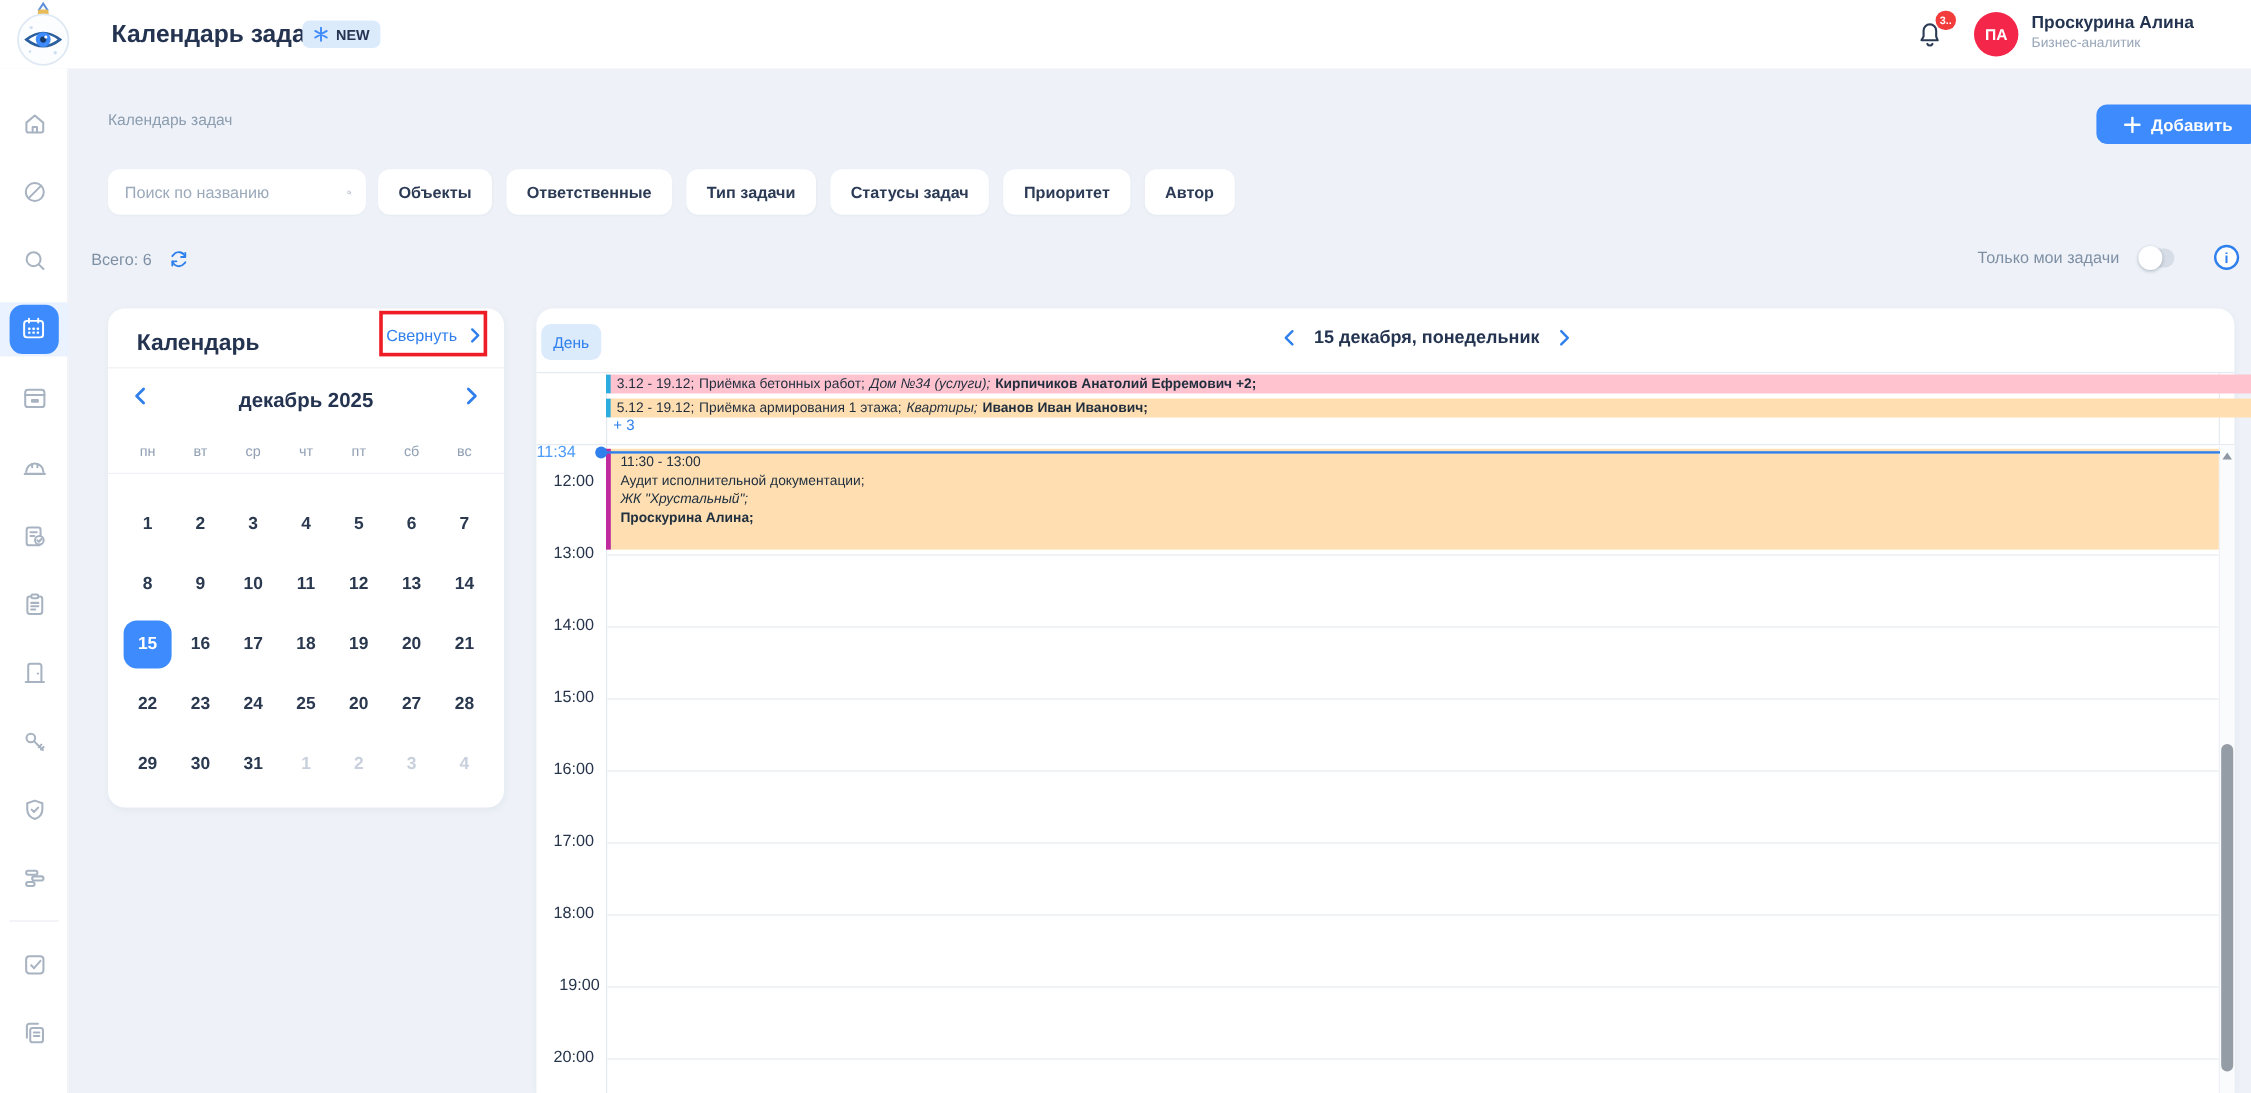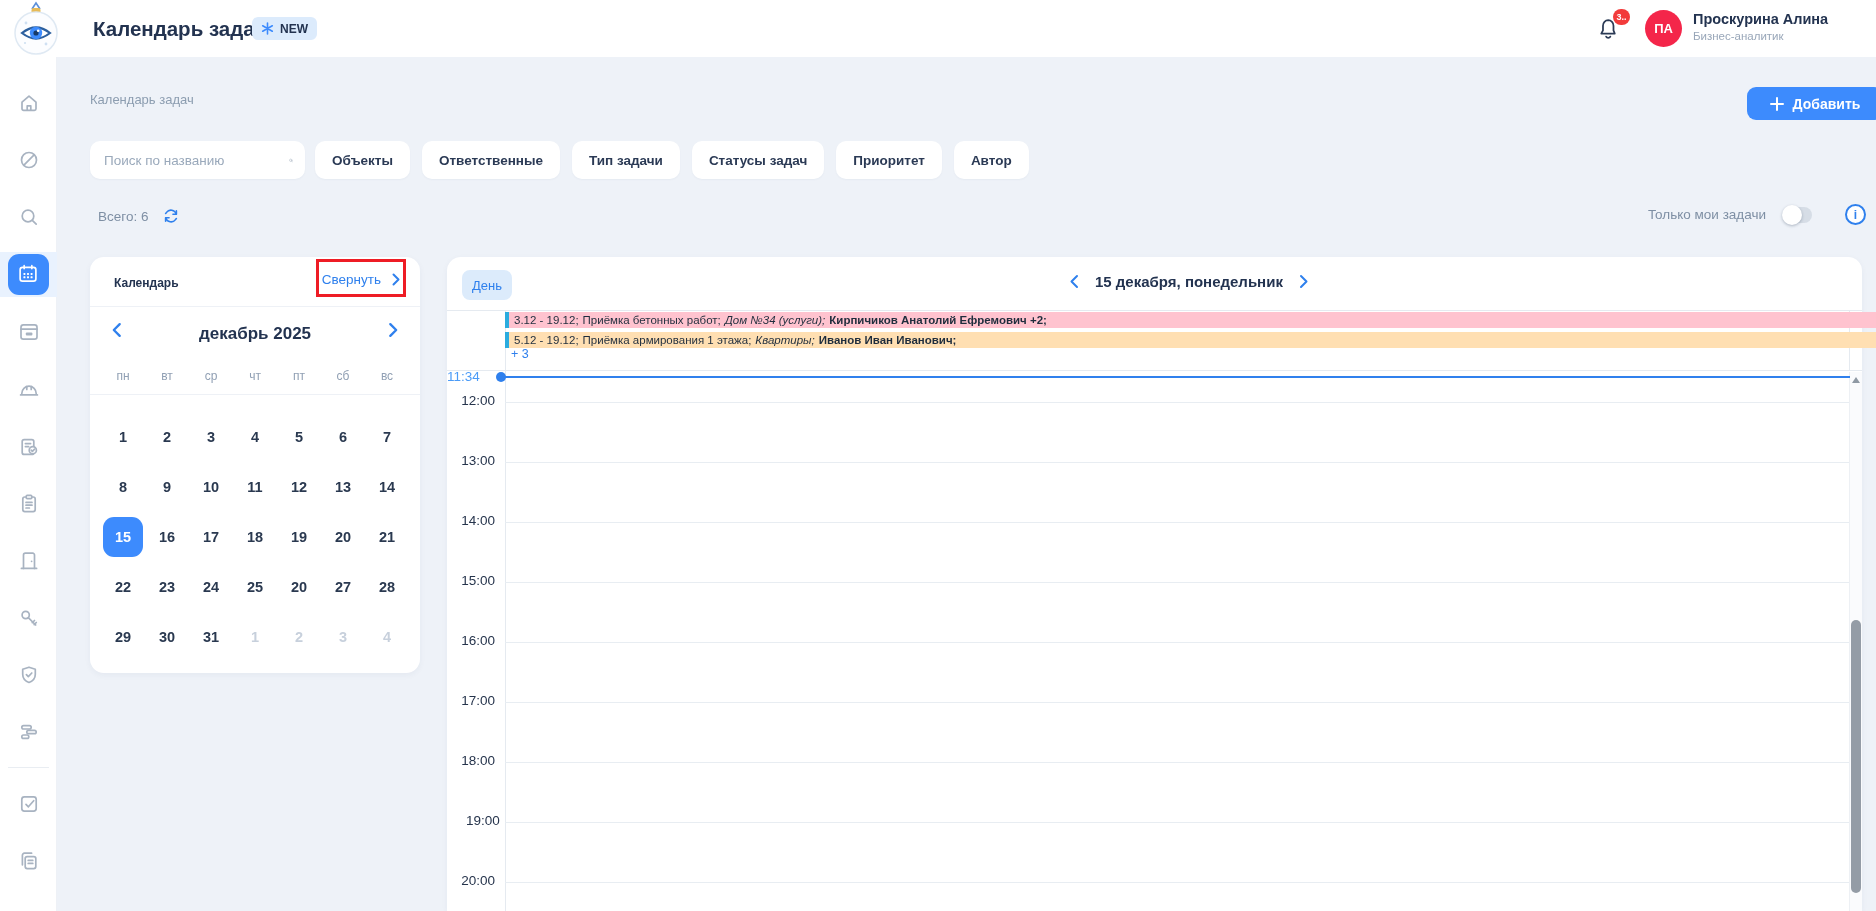--- a/index.html
+++ b/index.html
@@ -43,55 +43,55 @@
              font-family:inherit; cursor:pointer; }
   .search-box { position:absolute; left:90px; top:141px; width:215px; height:38px; background:#fff; border-radius:10px;
                 box-shadow:0 1px 2px rgba(31,57,101,.04); display:flex; align-items:center; }
   .search-box input { flex:1; border:none; outline:none; background:transparent; padding:0 8px 0 14px; font-size:13.5px;
                       font-family:inherit; color:#233350; }
   .search-box input::placeholder { color:#9aa9bb; }
   .search-glyph { width:17px; height:17px; margin-right:12px; }
   #filters { position:absolute; left:315px; top:141px; height:38px; display:flex; gap:12px; }
   .filter-btn { height:38px; padding:0 17px; background:#fff; border:none; border-radius:10px; font-size:13.5px; font-weight:600;
                 color:#2b3a55; font-family:inherit; box-shadow:0 1px 2px rgba(31,57,101,.04); cursor:pointer; white-space:nowrap; }
-  .total-row { position:absolute; left:98px; top:207px; display:flex; align-items:center; gap:14px;text-align:right; }
+  .total-row { position:absolute; left:76px; top:207px; display:flex; align-items:center; gap:14px;text-align:right; }
   .total-label { font-size:13.5px; color:#7e8fa4; }
   .refresh { width:18px; height:18px; cursor:pointer; }
   .right-controls { position:absolute; right:10px; top:204px; display:flex; align-items:center; }
   .only-my { font-size:13.5px; color:#7e8fa4; }
   .toggle { position:relative; width:28px; height:16px; margin-left:18px; cursor:pointer; }
   .toggle-track { position:absolute; inset:0; background:#d6dde6; border-radius:8px; }
   .toggle-knob { position:absolute; left:-2px; top:-2px; width:20px; height:20px; background:#fff; border-radius:50%;
                  box-shadow:0 1px 3px rgba(20,40,70,.3); }
   .info-btn { width:21px; height:21px; margin-left:33px; border:2px solid #2f80ed; border-radius:50%; color:#2f80ed;
               font-size:12px; font-weight:700; display:flex; align-items:center; justify-content:center; cursor:pointer; background:#fff; }
 
   
   .card { position:absolute; background:#fff; border-radius:14px; box-shadow:0 2px 6px rgba(33,62,102,.05); }
   #cal-card { left:90px; top:257px; width:330px; height:416px; }
   #day-card { left:447px; top:257px; width:1415px; height:654px; border-radius:14px 14px 0 0; }
 
   
-  .cal-title { position:absolute; left:24px; top:19px; font-size:12px; font-weight:600; color:#233350; }
+  .cal-title { position:absolute; left:24px; top:19px; font-size:19px; font-weight:600; color:#233350; }
   .collapse { position:absolute; right:20px; top:15px; display:flex; align-items:center; gap:11px; cursor:pointer; }
   .collapse-label { font-size:13.5px; color:#2f80ed; }
   .red-annotation { position:absolute; left:226px; top:2px; width:90px; height:38px; border:3px solid #ee1c25; z-index:50; pointer-events:none; }
   .cal-div { position:absolute; left:0; width:330px; border-top:1px solid #eef1f6; }
   .month-chevron { position:absolute; top:65px; width:11px; height:16px; cursor:pointer; }
   .month-label { position:absolute; left:0; top:67px; width:330px; text-align:center; font-size:17px; font-weight:700; color:#233350; }
   #weekdays { position:absolute; left:11px; top:112px; width:308px; display:grid; grid-template-columns:repeat(7,1fr); }
   .wd { text-align:center; font-size:12px; color:#91a0b4; }
   #days { position:absolute; left:11px; top:155px; width:308px; display:grid; grid-template-columns:repeat(7,1fr); grid-auto-rows:50px; }
   .day-cell { align-self:center; justify-self:center; width:40px; height:40px; display:flex; align-items:center; justify-content:center;
               font-size:14.5px; font-weight:600; color:#2a3950; border-radius:11px; cursor:pointer; }
   .day-cell.selected { background:#3d8bfd; color:#fff; }
   .day-cell.muted { color:#c7d0dc; }
 
   
-  .mode-btn { position:absolute; left:15px; top:13px; height:30px; padding:0 10px; background:#dcebfb; border:none; border-radius:8px;
+  .mode-btn { position:absolute; left:4px; top:13px; height:30px; padding:0 10px; background:#dcebfb; border:none; border-radius:8px;
               color:#2f80ed; font-size:13px; font-weight:500; font-family:inherit; cursor:pointer; }
   .date-nav { position:absolute; left:622px; top:16px; display:flex; align-items:center; gap:16px; }
   .date-title { font-size:15px; font-weight:600; color:#233350; white-space:nowrap; }
   .nav-chevron { width:10px; height:15px; cursor:pointer; }
   .grid-top { position:absolute; left:0; top:53px; width:1415px; border-top:1px solid #e5eaf0; }
   .gutter-line { position:absolute; left:58px; top:53px; width:1px; height:601px; background:#e5eaf0; }
   .allday-right-line { position:absolute; left:1402px; top:53px; width:1px; height:60px; background:#e5eaf0; }
   .allday-bottom { position:absolute; left:0; top:113px; width:1415px; border-top:1px solid #e5eaf0; }
   .allday-bar { position:absolute; left:58px; width:1540px; height:16px; border-radius:0 4px 4px 0; border-left:4px solid #2bacdf;
                 display:flex; align-items:center; gap:4px; padding-left:5px; font-size:11.5px; color:#1f2d3d;
@@ -450,17 +450,23 @@
       <div class="h-line" style="top: 565px;"></div>
       <div class="h-label" style="top: 556px; padding-left: 19px;">19:00</div>
       <div class="h-line" style="top: 625px;"></div>
       <div class="h-label" style="top: 616px;">20:00</div>
     </div>
 
   <div class="now-label">11:34</div>
   <div class="now-dot"></div>
   <div class="now-line"></div>
 
+  <div class="timed-event">
+    <div>11:30 - 13:00</div>
+    <div>Аудит исполнительной документации;</div>
+    <div class="ev-object">ЖК "Хрустальный";</div>
+    <div class="ev-person">Проскурина Алина;</div>
+  </div>
 
   <div class="scroll-track"></div>
   <div class="scroll-up"></div>
   <div class="scroll-thumb"></div>
 </div>
 
 </body></html>

